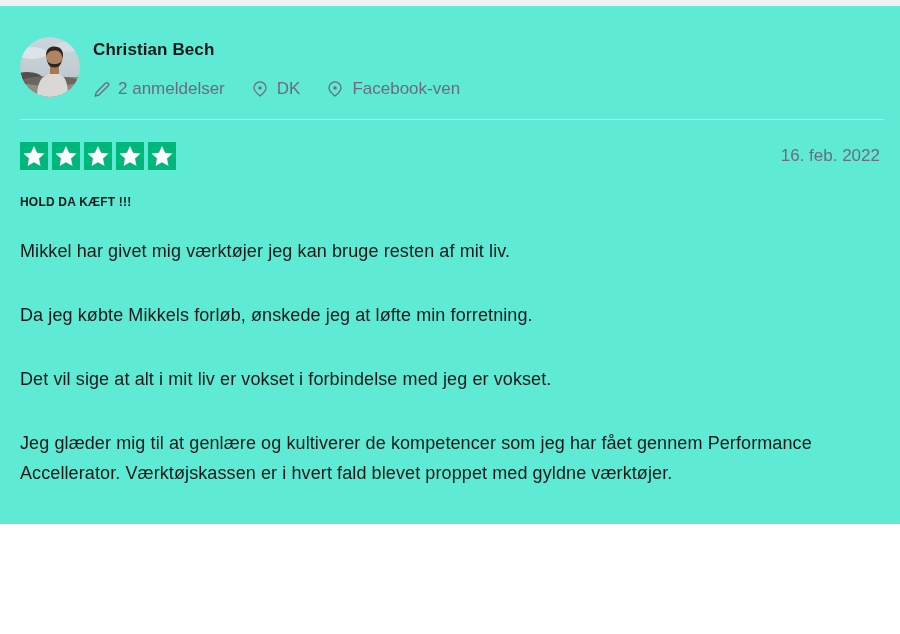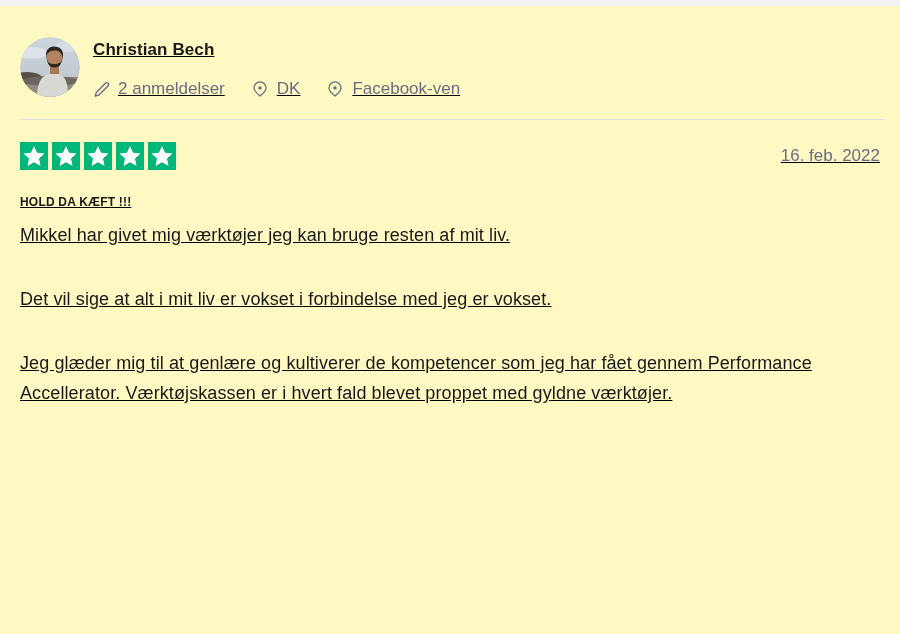--- a/index.html
+++ b/index.html
@@ -4,25 +4,24 @@
 <style>
   html, body {
     margin: 0;
     padding: 0;
     background: #ffffff;
     font-family: "Liberation Sans", "DejaVu Sans", sans-serif;
   }
   .card {
     position: relative;
     width: 900px;
-    height: 634px;
-    background: #fef9c3;
+    height: 524px;
+    background: #5eead4;
     overflow: hidden;
     box-sizing: border-box;
-    text-decoration: underline;
   }
   .top-strip {
     width: 100%;
     height: 6px;
     background: var(--page-strip, #f1f1f4);
   }
   
   .header {
     display: flex;
     align-items: flex-start;
@@ -94,21 +93,21 @@
   }
   .review-title {
     margin: 25px 0 0 0;
     font-size: 12px;
     font-weight: bold;
     color: var(--text-primary, #191919);
     letter-spacing: 0.2px;
     cursor: pointer;
   }
   .paragraphs {
-    margin-top: 11px;
+    margin-top: 27px;
     max-width: 858px;
   }
   .paragraphs p {
     margin: 0 0 34px 0;
     font-size: 18px;
     line-height: 30px;
     color: var(--text-primary, #191919);
     letter-spacing: 0.1px;
   }
   .paragraphs p:last-child { margin-bottom: 0; }
@@ -209,17 +208,18 @@
             <svg width="28" height="28" viewBox="0 0 28 28">
               <polygon points="14,4 17.1,10.8 24.5,11.6 19,16.6 20.5,23.9 14,20.2 7.5,23.9 9,16.6 3.5,11.6 10.9,10.8" fill="#ffffff"></polygon>
             </svg>
           </div>
         </div>
       <div class="review-date">16. feb. 2022</div>
     </div>
     <h2 class="review-title">HOLD DA KÆFT !!!</h2>
     <div class="paragraphs" id="paragraphs">
         <p>Mikkel har givet mig værktøjer jeg kan bruge resten af mit liv.</p>
+        <p>Da jeg købte Mikkels forløb, ønskede jeg at løfte min forretning.</p>
         <p>Det vil sige at alt i mit liv er vokset i forbindelse med jeg er vokset.</p>
         <p>Jeg glæder mig til at genlære og kultiverer de kompetencer som jeg har fået gennem Performance Accellerator. Værktøjskassen er i hvert fald blevet proppet med gyldne værktøjer.</p>
       </div>
   </div>
 </div>
 
 </body></html>

